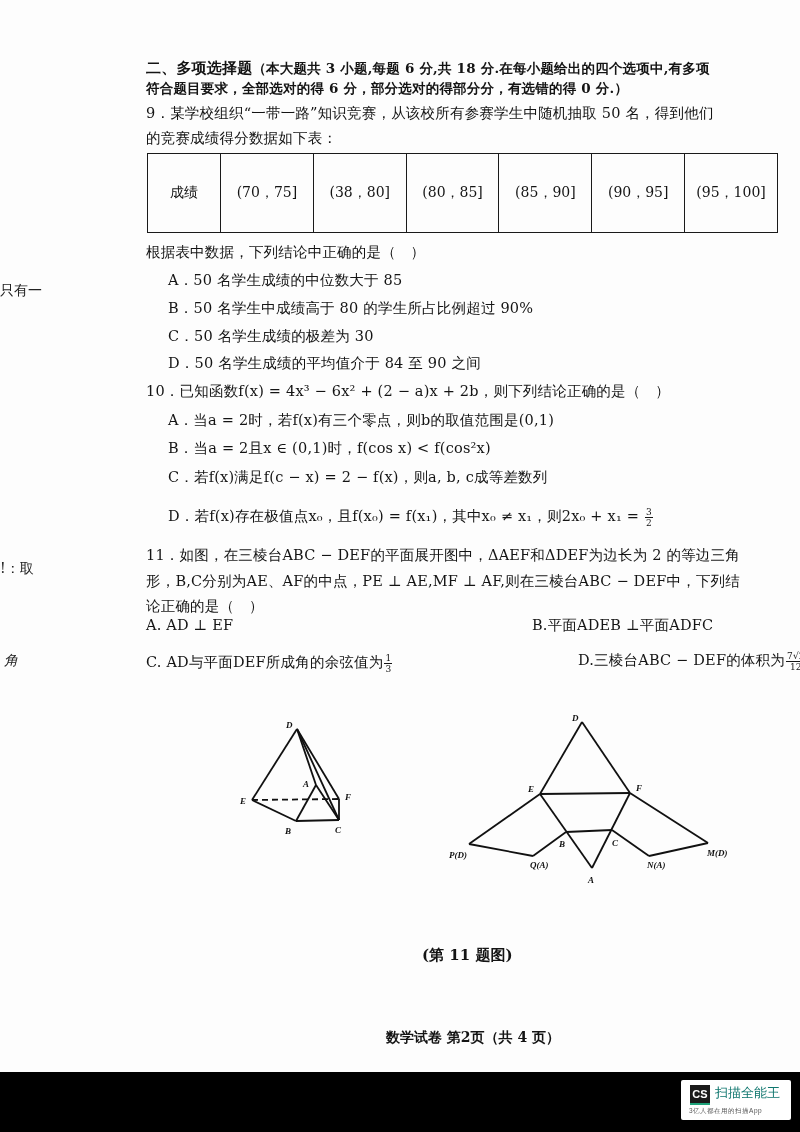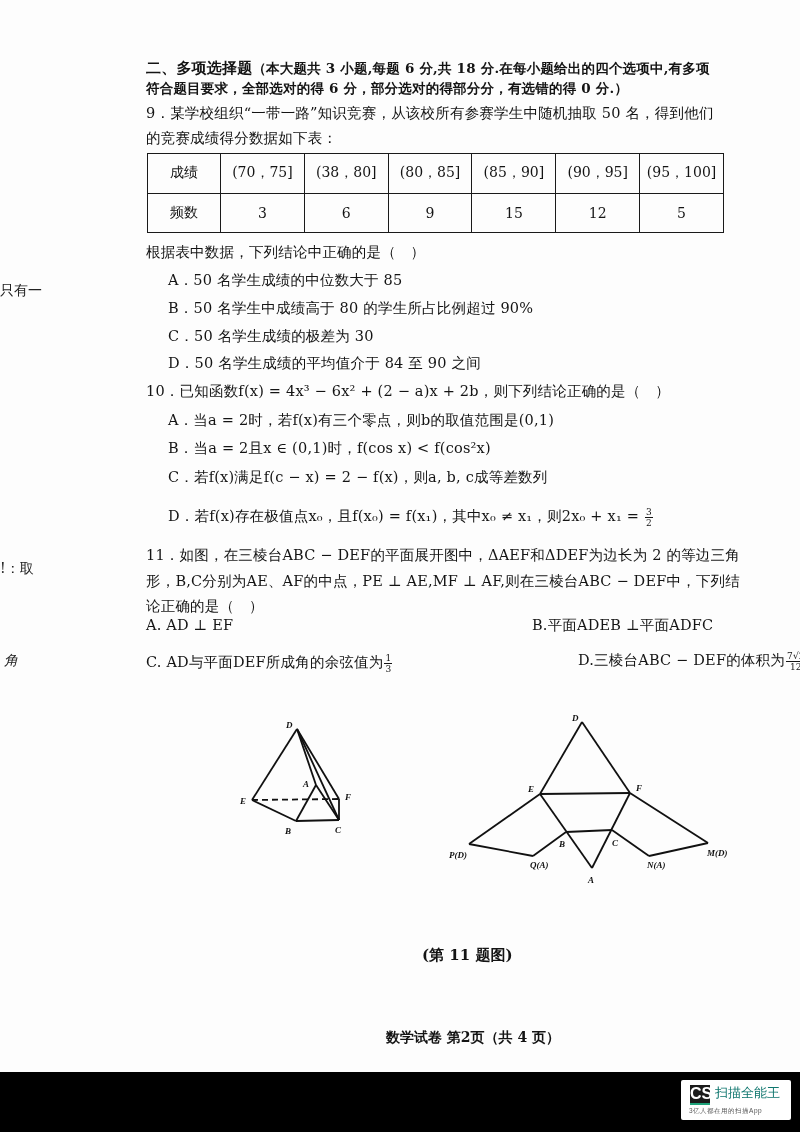--- a/index.html
+++ b/index.html
@@ -6,40 +6,40 @@
   body {
     width:800px; height:1132px; position:relative; overflow:hidden;
     background:#fdfdfd; color:#141414;
     font-family:"DejaVu Serif","Liberation Serif",serif;
   }
   .abs { position:absolute; white-space:nowrap; }
   .txt { font-size:14.5px; line-height:20px; letter-spacing:0.2px; }
   .bold { font-weight:bold; }
   .frag { font-size:14px; color:#222; }
   table.scores {
-    position:absolute; left:147px; top:153px; width:577px; height:80px;
+    position:absolute; left:147px; top:153px; width:631px; height:80px;
     border-collapse:collapse; table-layout:fixed;
   }
   table.scores td {
     border:1.6px solid #1a1a1a; text-align:center; font-size:14px;
     height:38px; padding:0;
   }
   .frac { display:inline-flex; flex-direction:column; align-items:center; vertical-align:middle; font-size:9px; line-height:10px; margin-left:1px; }
   .frac .num { border-bottom:1px solid #141414; padding:0 1px; }
   .caption { font-size:15px; font-weight:bold; }
   .footer { font-size:14px; font-weight:bold; }
   .blackbar { position:absolute; left:0; top:1072px; width:800px; height:60px; background:#000; }
   .badge {
     position:absolute; left:681px; top:1080px; width:110px; height:40px;
     background:#fff; border-radius:2px;
   }
   .cs-logo {
     position:absolute; left:9px; top:5px; width:20px; height:18px;
     background:#1b1b1b; border-radius:0; color:#fff; font-family:"Liberation Sans",sans-serif;
-    font-weight:bold; font-size:16px; line-height:18px; text-align:center;
+    font-weight:bold; font-size:11px; line-height:18px; text-align:center;
     border-bottom:2px solid #1fa37a;
   }
   .cs-name { position:absolute; left:34px; top:4px; font-family:"DejaVu Sans",sans-serif; font-size:13px; color:#0f766e; }
   .cs-tag { position:absolute; left:8px; top:27px; font-family:Liberation Sans, sans-serif; font-size:6.5px; color:#555; letter-spacing:0.5px; }
   svg text { font-family:"Liberation Serif","DejaVu Serif",serif; font-style:italic; font-weight:bold; font-size:9px; fill:#111; }
 </style>
 </head>
 <body>
 
 <div class="abs frag" style="left:0;top:282px;">只有一</div>
@@ -57,29 +57,20 @@
 <table class="scores">
   <tbody>
       <tr>
     <td style="width:72px;">成绩</td>
     <td>(70，75]</td>
     <td>(38，80]</td>
     <td>(80，85]</td>
     <td>(85，90]</td>
     <td>(90，95]</td>
     <td>(95，100]</td>
-  </tr>
-  <tr>
-    <td>频数</td>
-    <td>3</td>
-    <td>6</td>
-    <td>9</td>
-    <td>15</td>
-    <td>12</td>
-    <td>5</td>
   </tr>
 </tbody>
   </table>
 
 <div class="abs txt" style="left:146px;top:242px;">根据表中数据，下列结论中正确的是（　）</div>
 <div class="abs txt" style="left:168px;top:270px;">A．50 名学生成绩的中位数大于 85</div>
 <div class="abs txt" style="left:168px;top:298px;">B．50 名学生中成绩高于 80 的学生所占比例超过 90%</div>
 <div class="abs txt" style="left:168px;top:326px;">C．50 名学生成绩的极差为 30</div>
 <div class="abs txt" style="left:168px;top:353px;">D．50 名学生成绩的平均值介于 84 至 90 之间</div>
 

